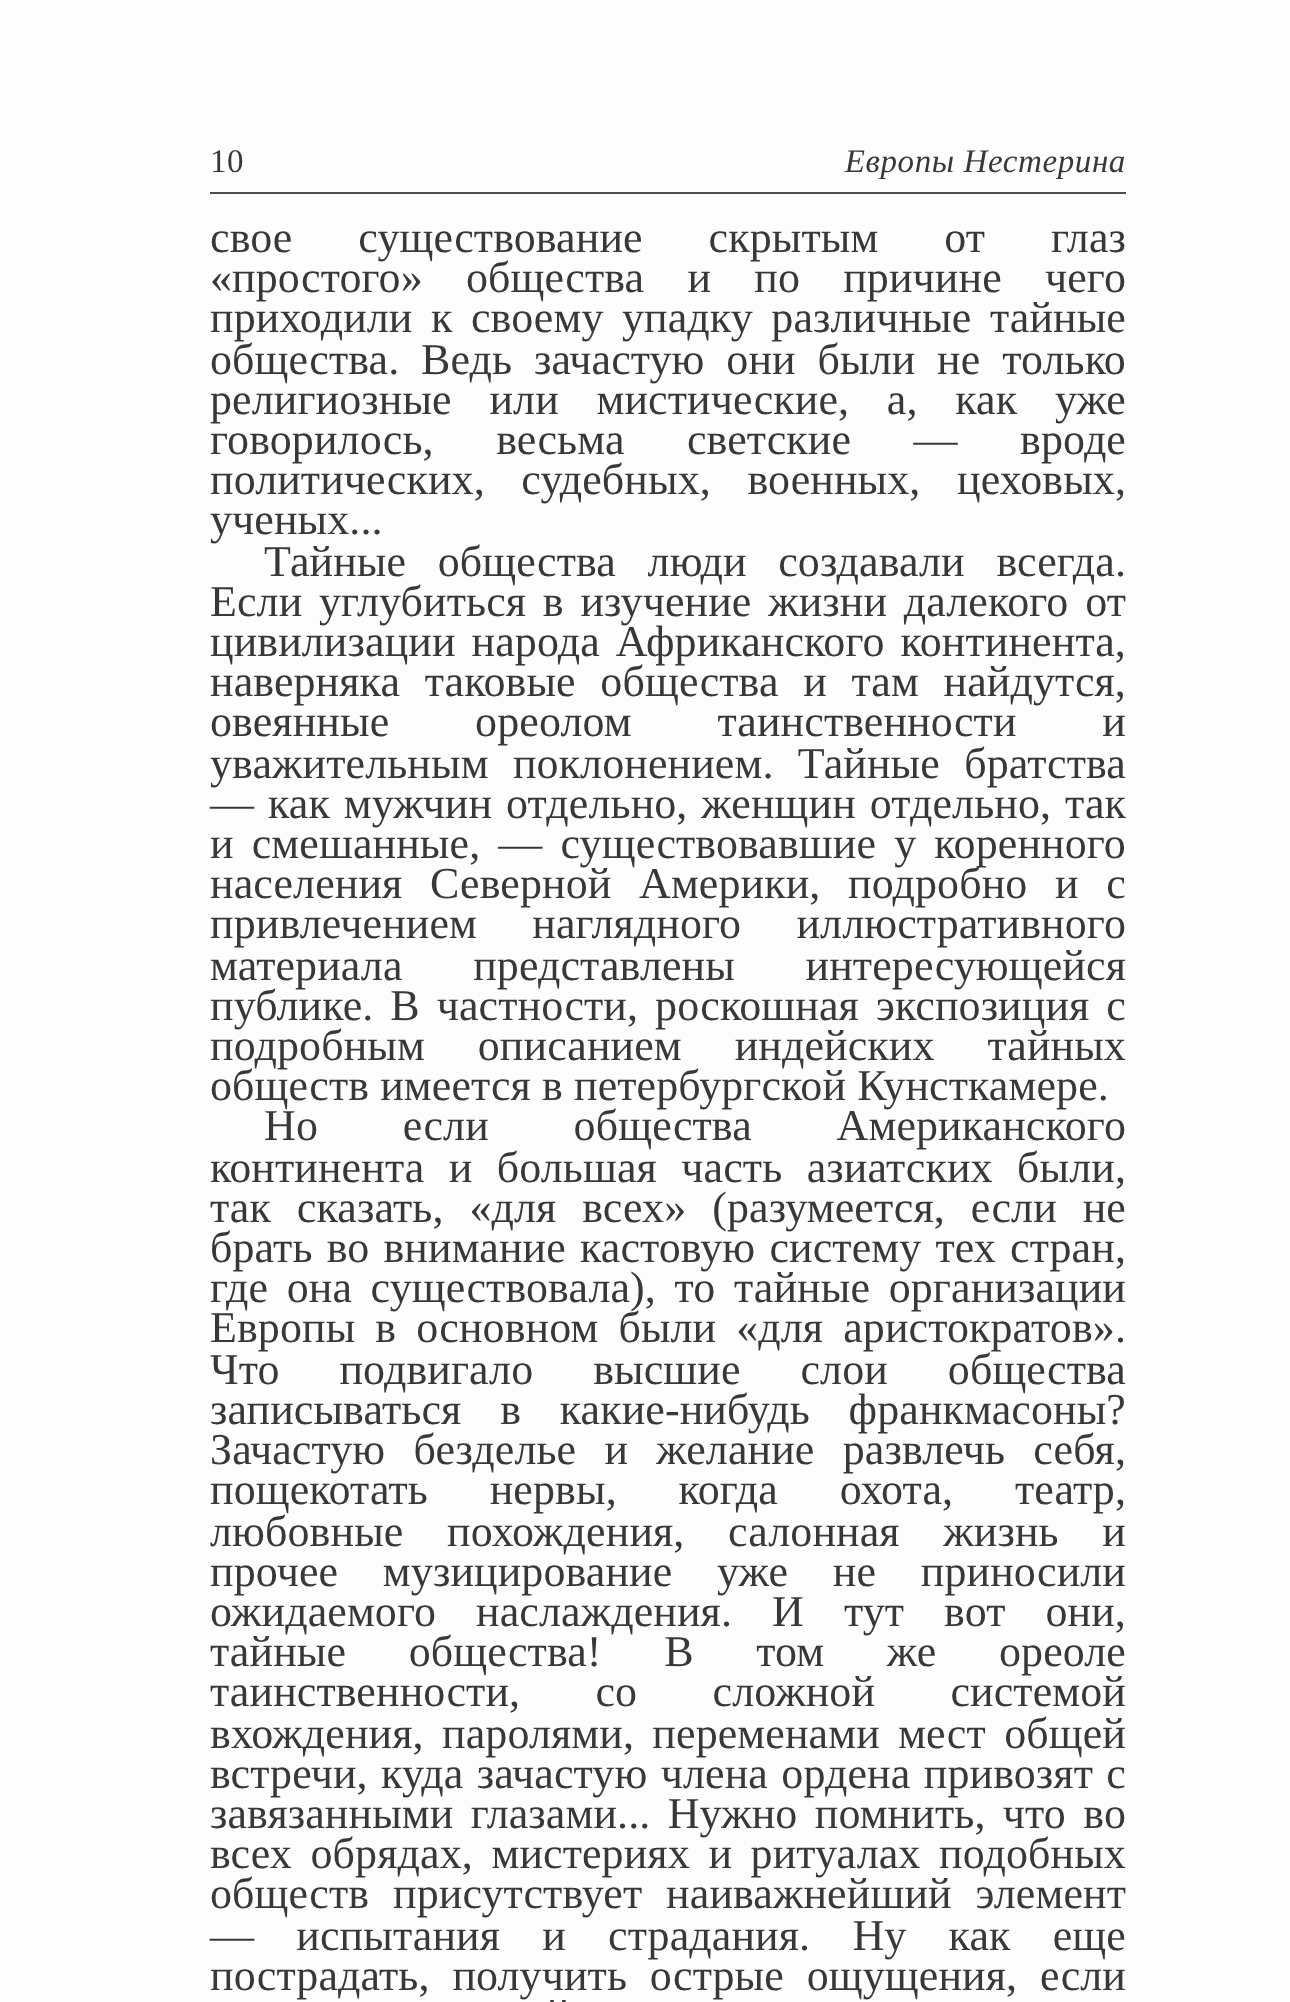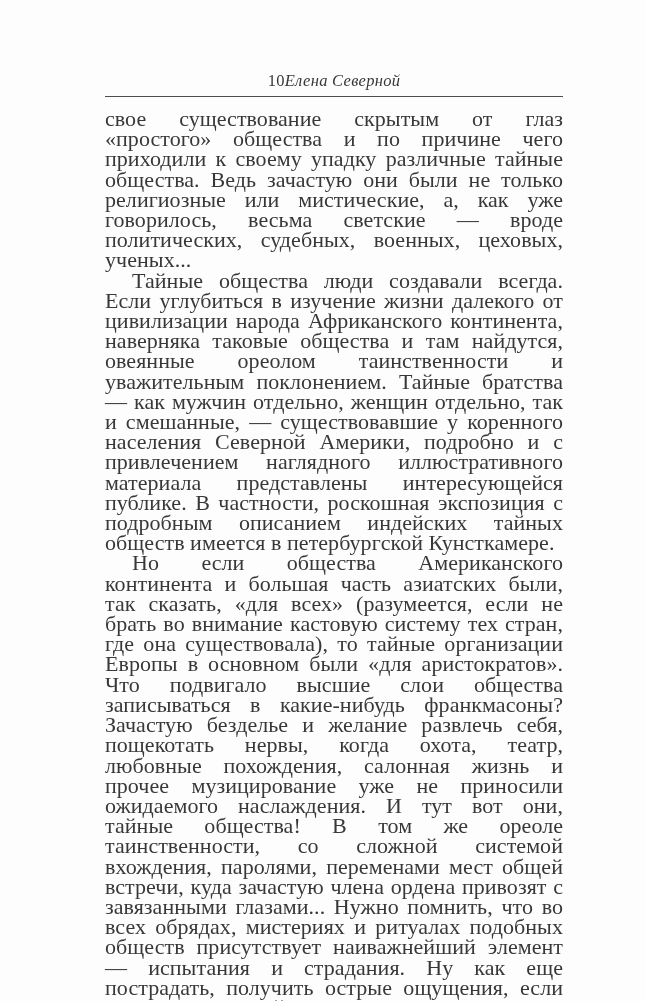--- a/index.html
+++ b/index.html
@@ -22,21 +22,21 @@
     width: 645px;
     height: 1001px;
     background: #fdfdfd;
   }
   .page-header {
     position: absolute;
     top: 71px;
     left: 105px;
     width: 458px;
     display: flex;
-    justify-content: center;
+    justify-content: space-between;
     align-items: flex-end;
     padding-bottom: 5px;
     border-bottom: 1.5px solid #4d4d4d;
     font-size: 16.5px;
     line-height: 20px;
   }
   .page-number {
     font-style: normal;
     letter-spacing: 0.3px;
   }
@@ -64,21 +64,21 @@
     text-indent: 0;
   }
 </style>
 </head>
 <body>
 
 <div class="page">
 
   <header class="page-header">
     <span class="page-number">10</span>
-    <span class="running-title">Елена Северной</span>
+    <span class="running-title">Европы Нестерина</span>
   </header>
 
   <main class="page-body">
     <p class="continuation">свое существование скрытым от глаз «простого» общества и по причине чего приходили к своему упадку различные тайные общества. Ведь зачастую они были не только религиозные или мистические, а, как уже говорилось, весьма светские — вроде политических, судебных, военных, цеховых, ученых...</p>
     <p>Тайные общества люди создавали всегда. Если углубиться в изучение жизни далекого от цивилизации народа Африканского континента, наверняка таковые общества и там найдутся, овеянные ореолом таинственности и уважительным поклонением. Тайные братства — как мужчин отдельно, женщин отдельно, так и смешанные, — существовавшие у коренного населения Северной Америки, подробно и с привлечением наглядного иллюстративного материала представлены интересующейся публике. В частности, роскошная экспозиция с подробным описанием индейских тайных обществ имеется в петербургской Кунсткамере.</p>
     <p>Но если общества Американского континента и большая часть азиатских были, так сказать, «для всех» (разумеется, если не брать во внимание кастовую систему тех стран, где она существовала), то тайные организации Европы в основном были «для аристократов». Что подвигало высшие слои общества записываться в какие-нибудь франкмасоны? Зачастую безделье и желание развлечь себя, пощекотать нервы, когда охота, театр, любовные похождения, салонная жизнь и прочее музицирование уже не приносили ожидаемого наслаждения. И тут вот они, тайные общества! В том же ореоле таинственности, со сложной системой вхождения, паролями, переменами мест общей встречи, куда зачастую члена ордена привозят с завязанными глазами... Нужно помнить, что во всех обрядах, мистериях и ритуалах подобных обществ присутствует наиважнейший элемент — испытания и страдания. Ну как еще пострадать, получить острые ощущения, если много поколений твоих предков никаких страданий не испытывало, на конюшне порото не бывало. А тут раз — инициация! К тому же, будучи членом тайного ордена, человек общается не с привычным узким кругом аристократической верхушки города или даже страны (если она по-европейски маленькая), а с некими таинственными братьями, скрытыми плащами, в масках и прочей атрибутике. И пусть многих он, конечно же, узнает, но как здорово делать вид, что все между собой незнакомы! Вы можете разговаривать</p>
   </main>
 
 </div>
 

